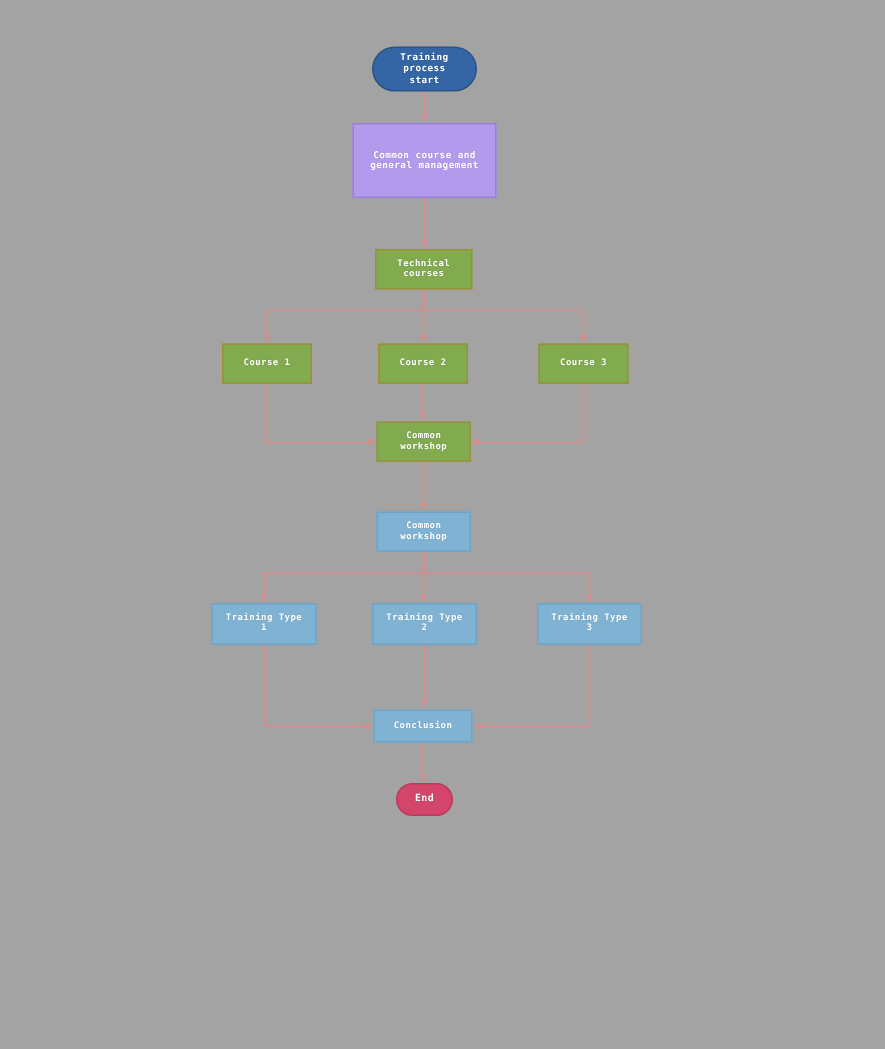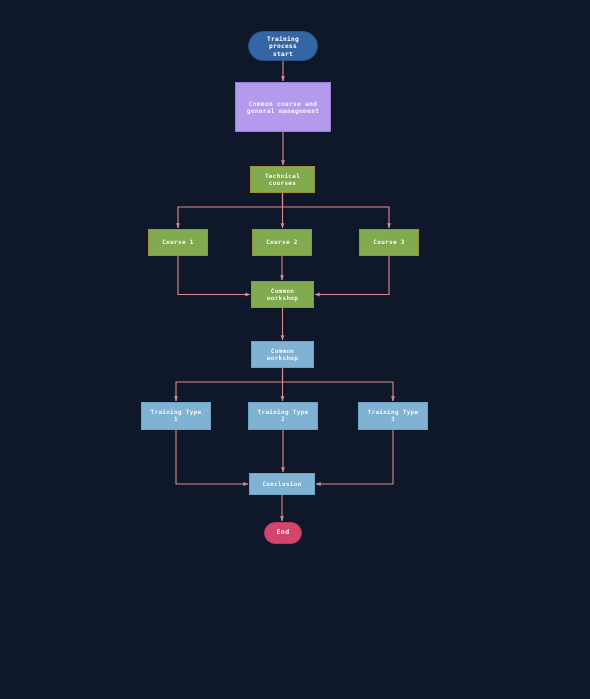--- a/index.html
+++ b/index.html
@@ -12,21 +12,21 @@
     width: 590px;
     height: 699px;
     font-family: "DejaVu Sans Mono", "Liberation Mono", monospace;
     overflow: hidden;
   }
 
   #canvas {
     position: relative;
     width: 590px;
     height: 699px;
-    background: #0f172a;
+    background: #a3a3a3;
   }
 
   #edge-layer {
     position: absolute;
     left: 0;
     top: 0;
     width: 590px;
     height: 699px;
     pointer-events: none;
   }

